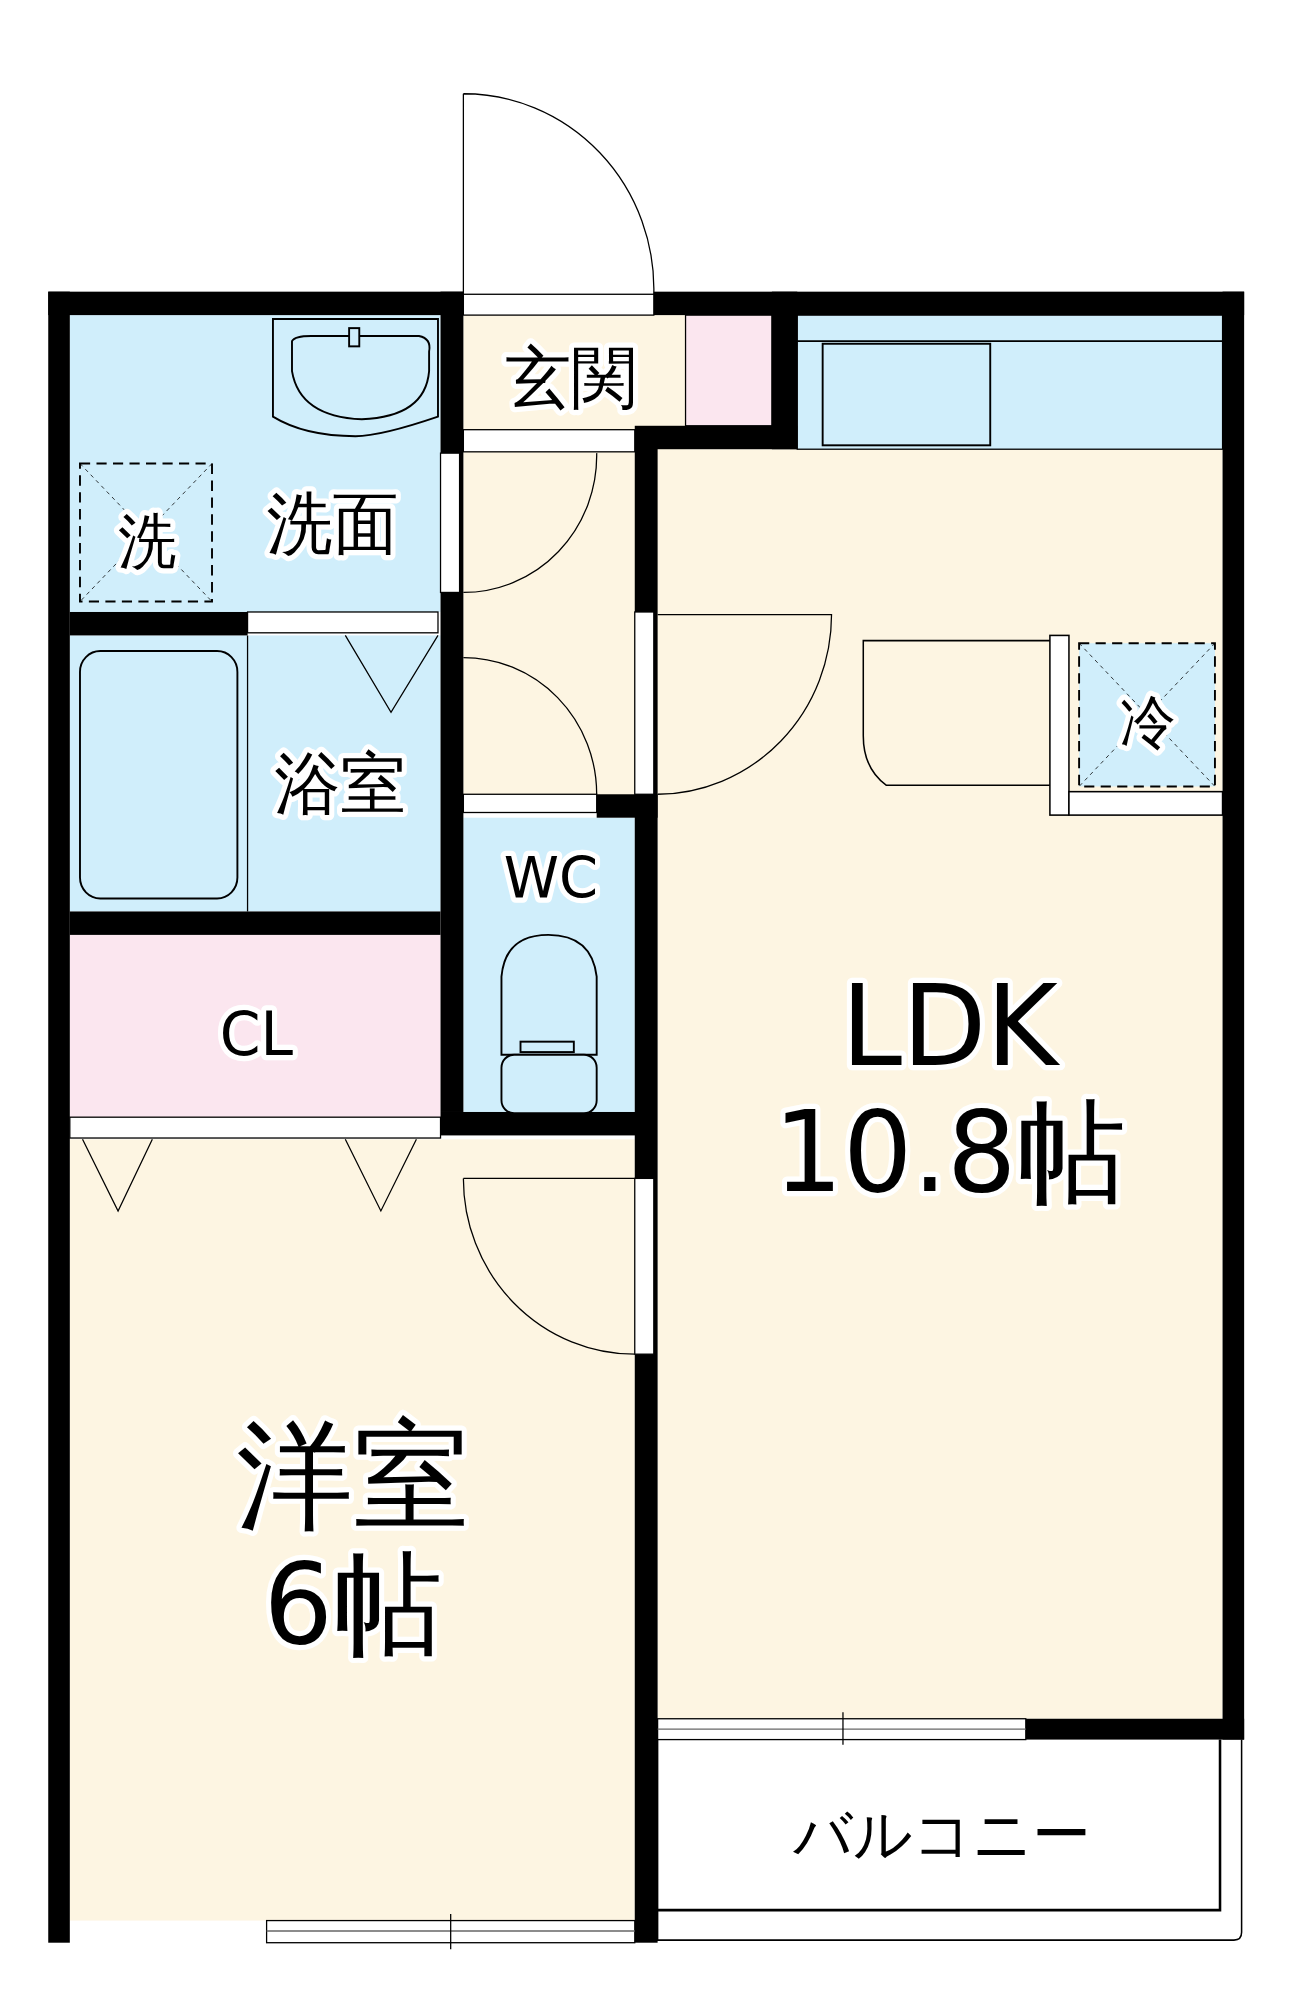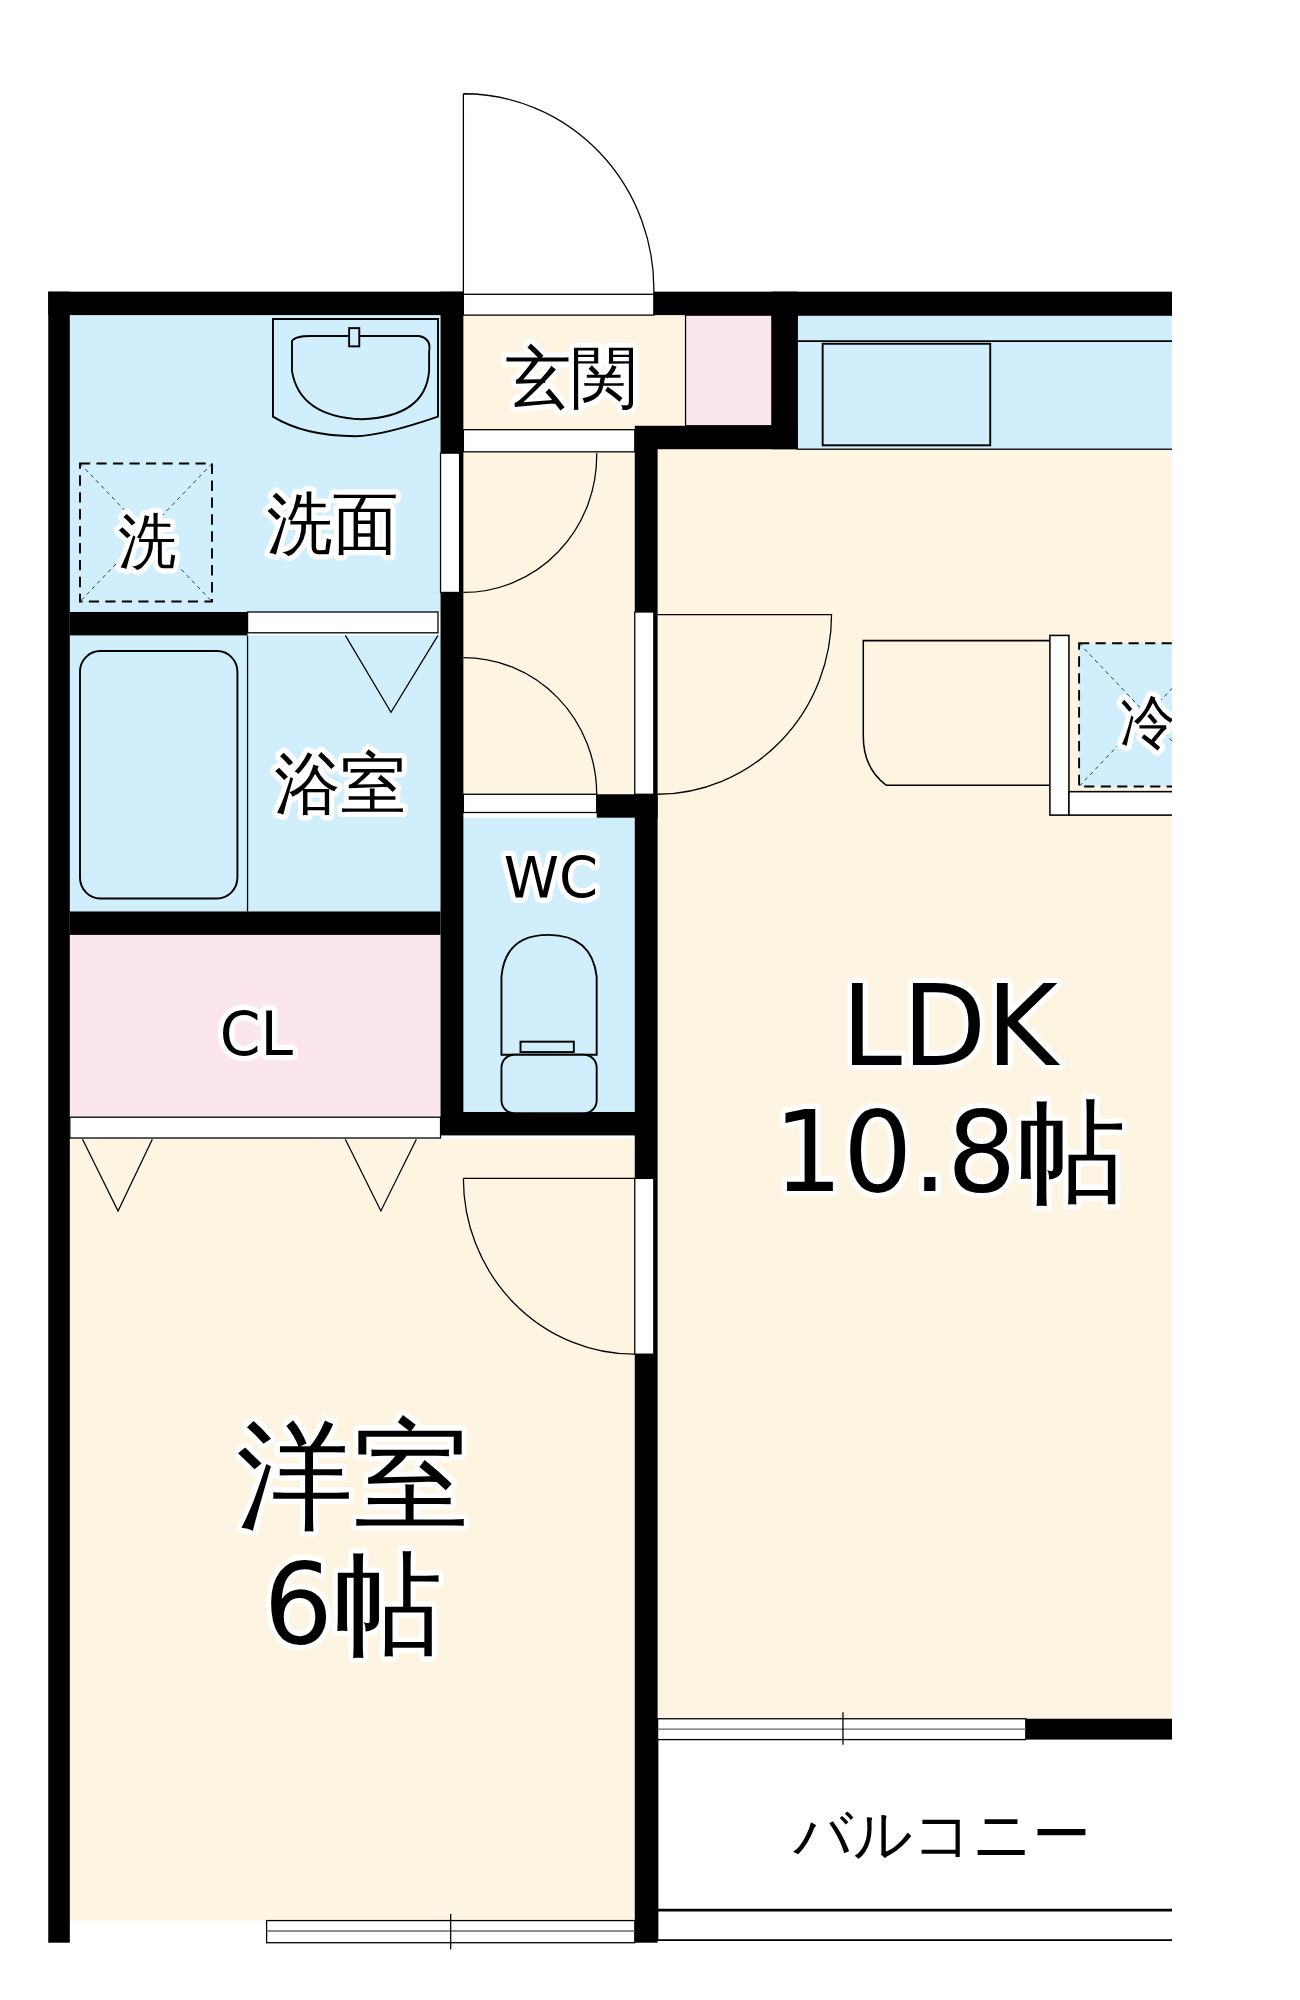--- a/index.html
+++ b/index.html
@@ -1,16 +1,16 @@
 <!DOCTYPE html>
 <html><head>
 <meta charset="utf-8">
 <style>
   html,body{margin:0;padding:0;background:#fff;}
-  #plan{position:relative;width:1172px;height:2000px;overflow:hidden;}
+  #plan{position:relative;width:1300px;height:2000px;overflow:hidden;}
   #plan svg{position:absolute;left:0;top:0;}
   .lbl{font-family:"DejaVu Sans",sans-serif;fill:#000;stroke:#fff;stroke-width:8px;paint-order:stroke;stroke-linejoin:round;}
   .lbl2{font-family:"DejaVu Sans",sans-serif;fill:#000;}
 </style>
 </head>
 <body>
 
 <div id="plan">
 <svg width="1300" height="2000" viewBox="0 0 1024 1536" preserveAspectRatio="none" xmlns="http://www.w3.org/2000/svg">
 

